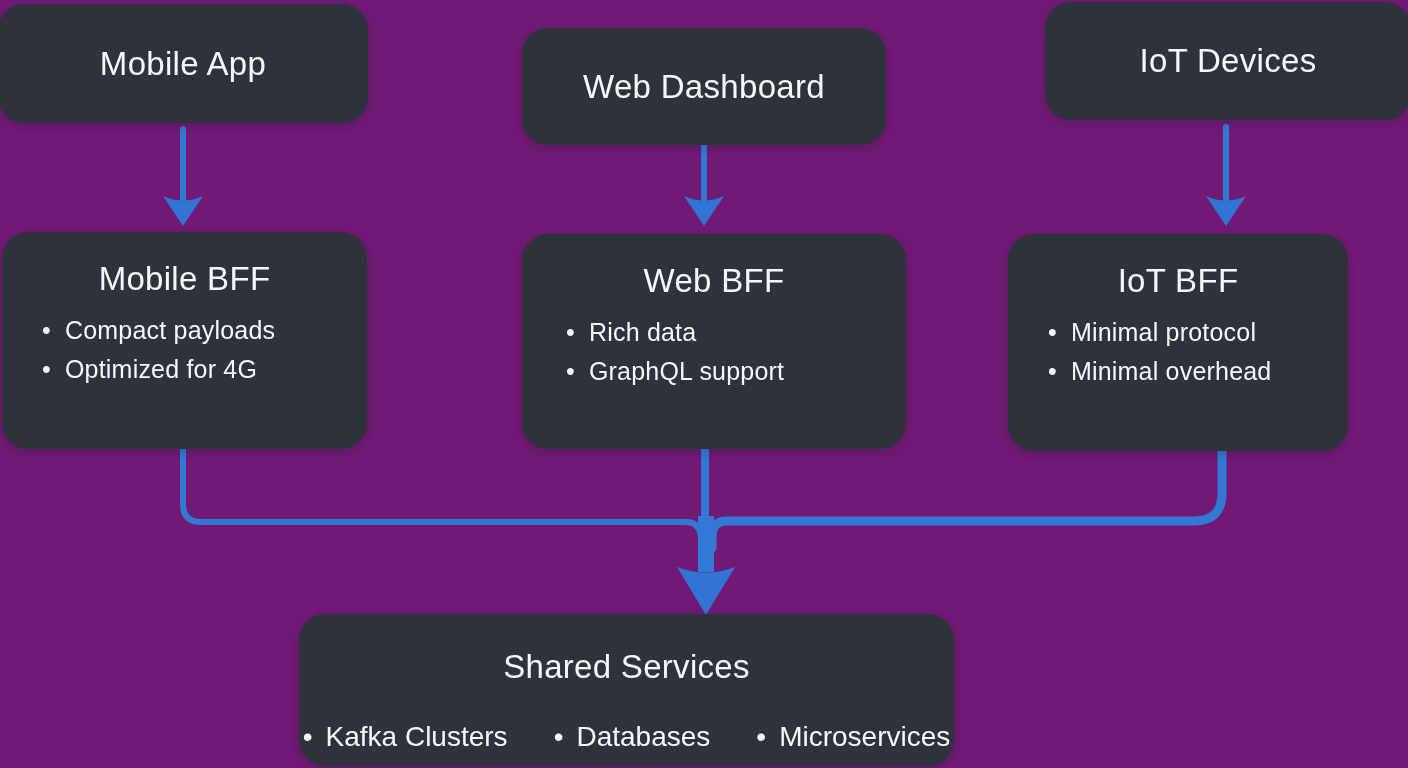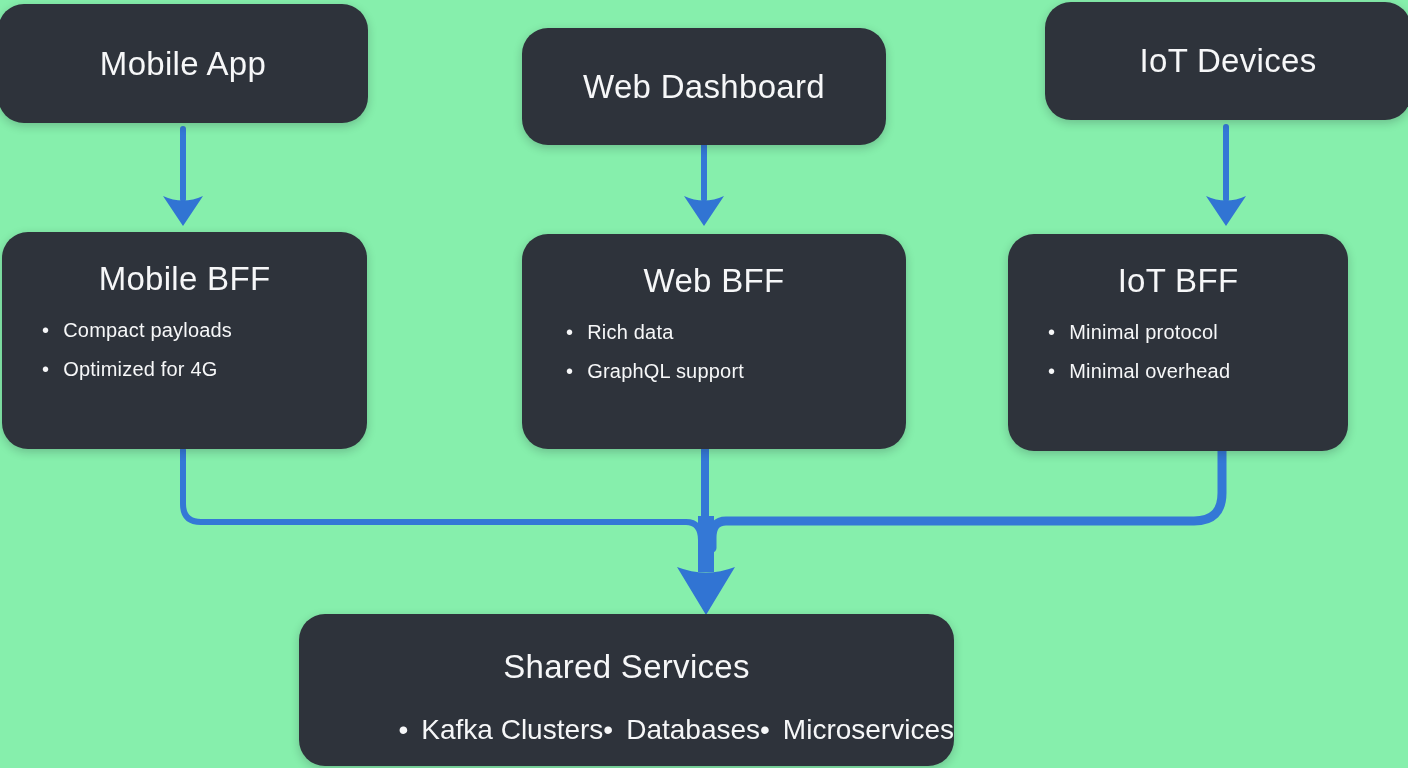--- a/index.html
+++ b/index.html
@@ -1,20 +1,20 @@
 <!DOCTYPE html>
 <html><head>
 <meta charset="utf-8">
 <style>
   html, body { margin: 0; padding: 0; background: #e8e8e8; }
   .canvas {
     position: relative;
     width: 1408px;
     height: 768px;
-    background: #86efac;
+    background: #701a75;
     overflow: hidden;
     font-family: "Liberation Sans", sans-serif;
     color: #f6f7f8;
   }
   .node {
     position: absolute;
     background: #2e333b;
     border-radius: 26px;
     box-shadow: 0 3px 10px rgba(20, 24, 30, 0.22);
     box-sizing: border-box;
@@ -26,31 +26,32 @@
     letter-spacing: 0.3px;
     line-height: 40px;
     white-space: nowrap;
   }
   .row1 { display: flex; align-items: center; justify-content: center; }
   .row2 .title { margin-top: 27px; }
   .bullets {
     list-style: none;
     margin: 12px 0 0 0;
     padding: 0 0 0 40px;
-    font-size: 20px;
+    font-size: 25px;
     line-height: 39px;
     letter-spacing: 0.2px;
   }
   .bullets li { white-space: nowrap; }
   .bullets li::before { content: "\2022"; margin-right: 14px; }
   .bottom .title { margin-top: 33px; }
   .bottom-bullets {
     display: flex;
-    justify-content: flex-end;
-    margin-top: 23px;
+    justify-content: center;
+    gap: 46px;
+    margin-top: 30px;
     font-size: 28px;
     line-height: 39px;
   }
   .bottom-bullets .bullet-item { white-space: nowrap; }
   .bottom-bullets .bullet-item::before { content: "\2022"; margin-right: 13px; }
   svg.connectors {
     position: absolute;
     left: 0; top: 0;
     width: 1408px; height: 768px;
     pointer-events: none;

